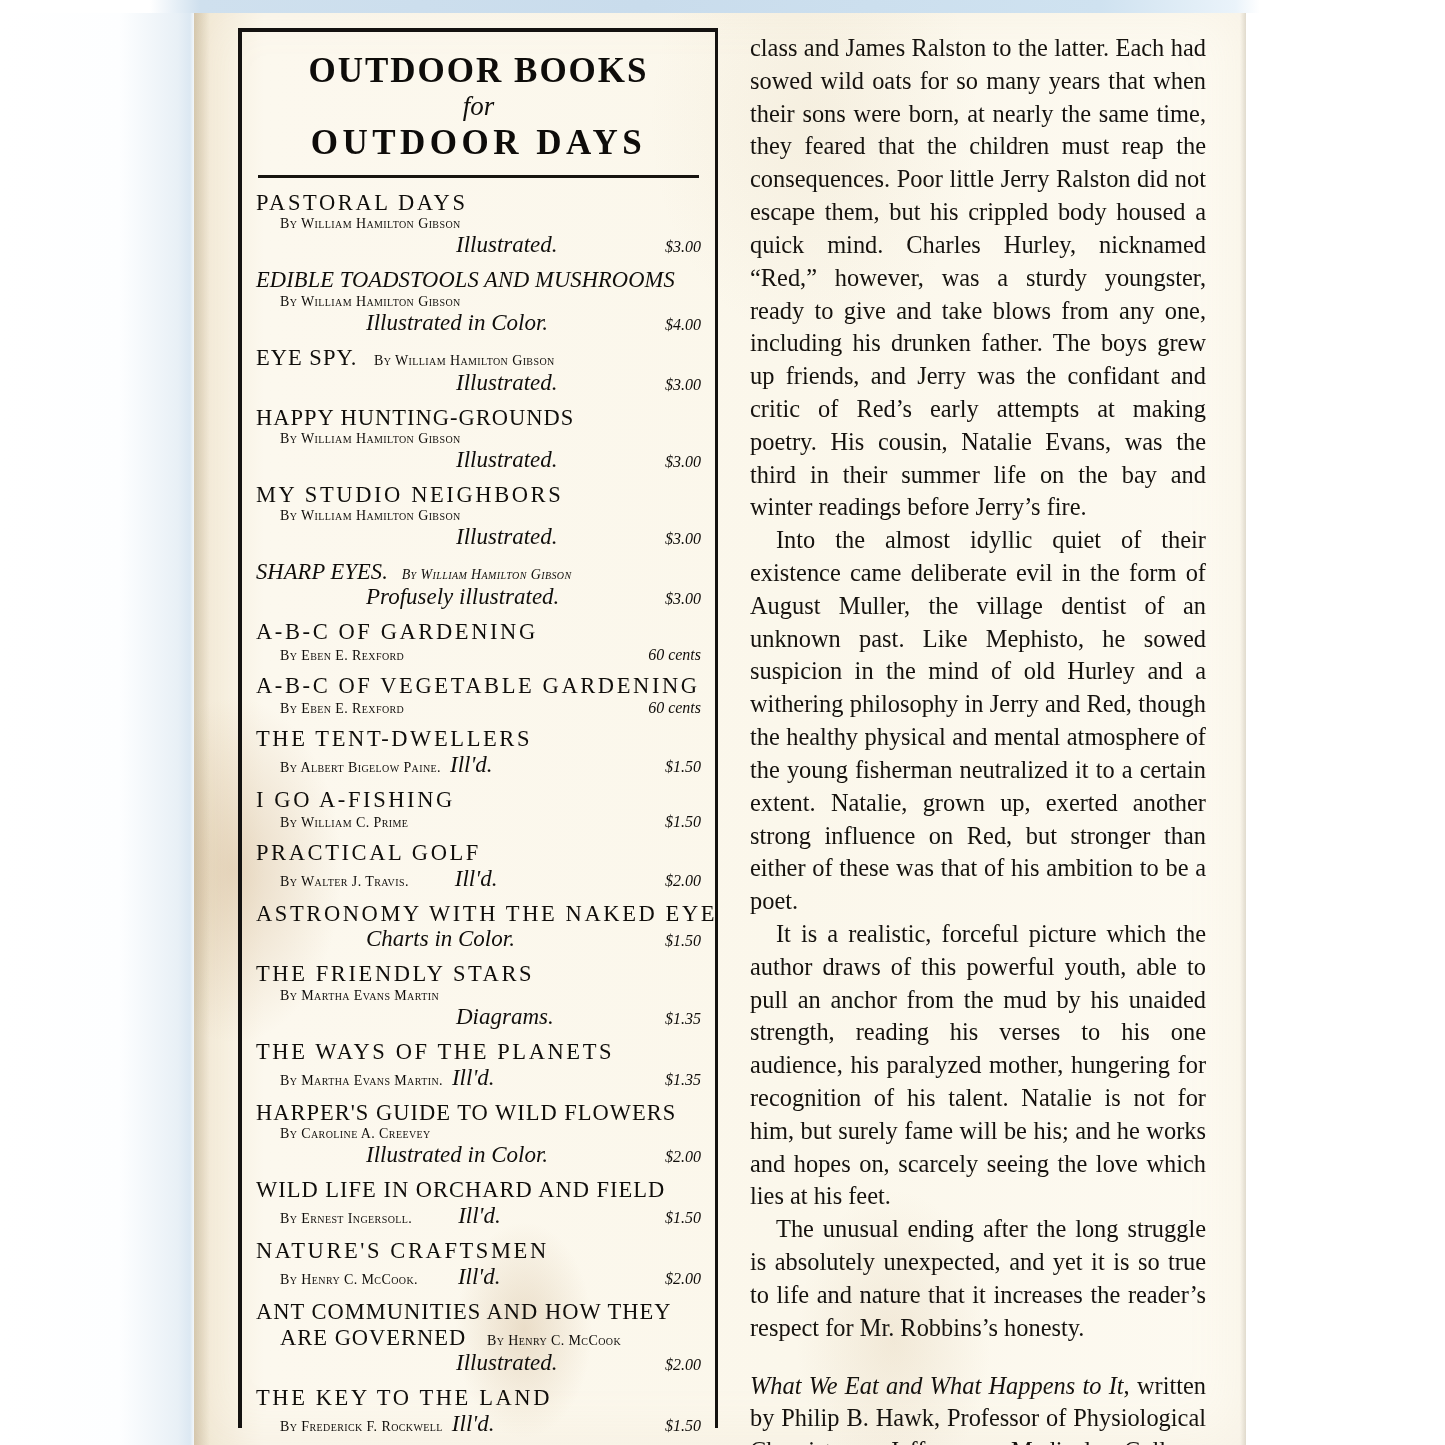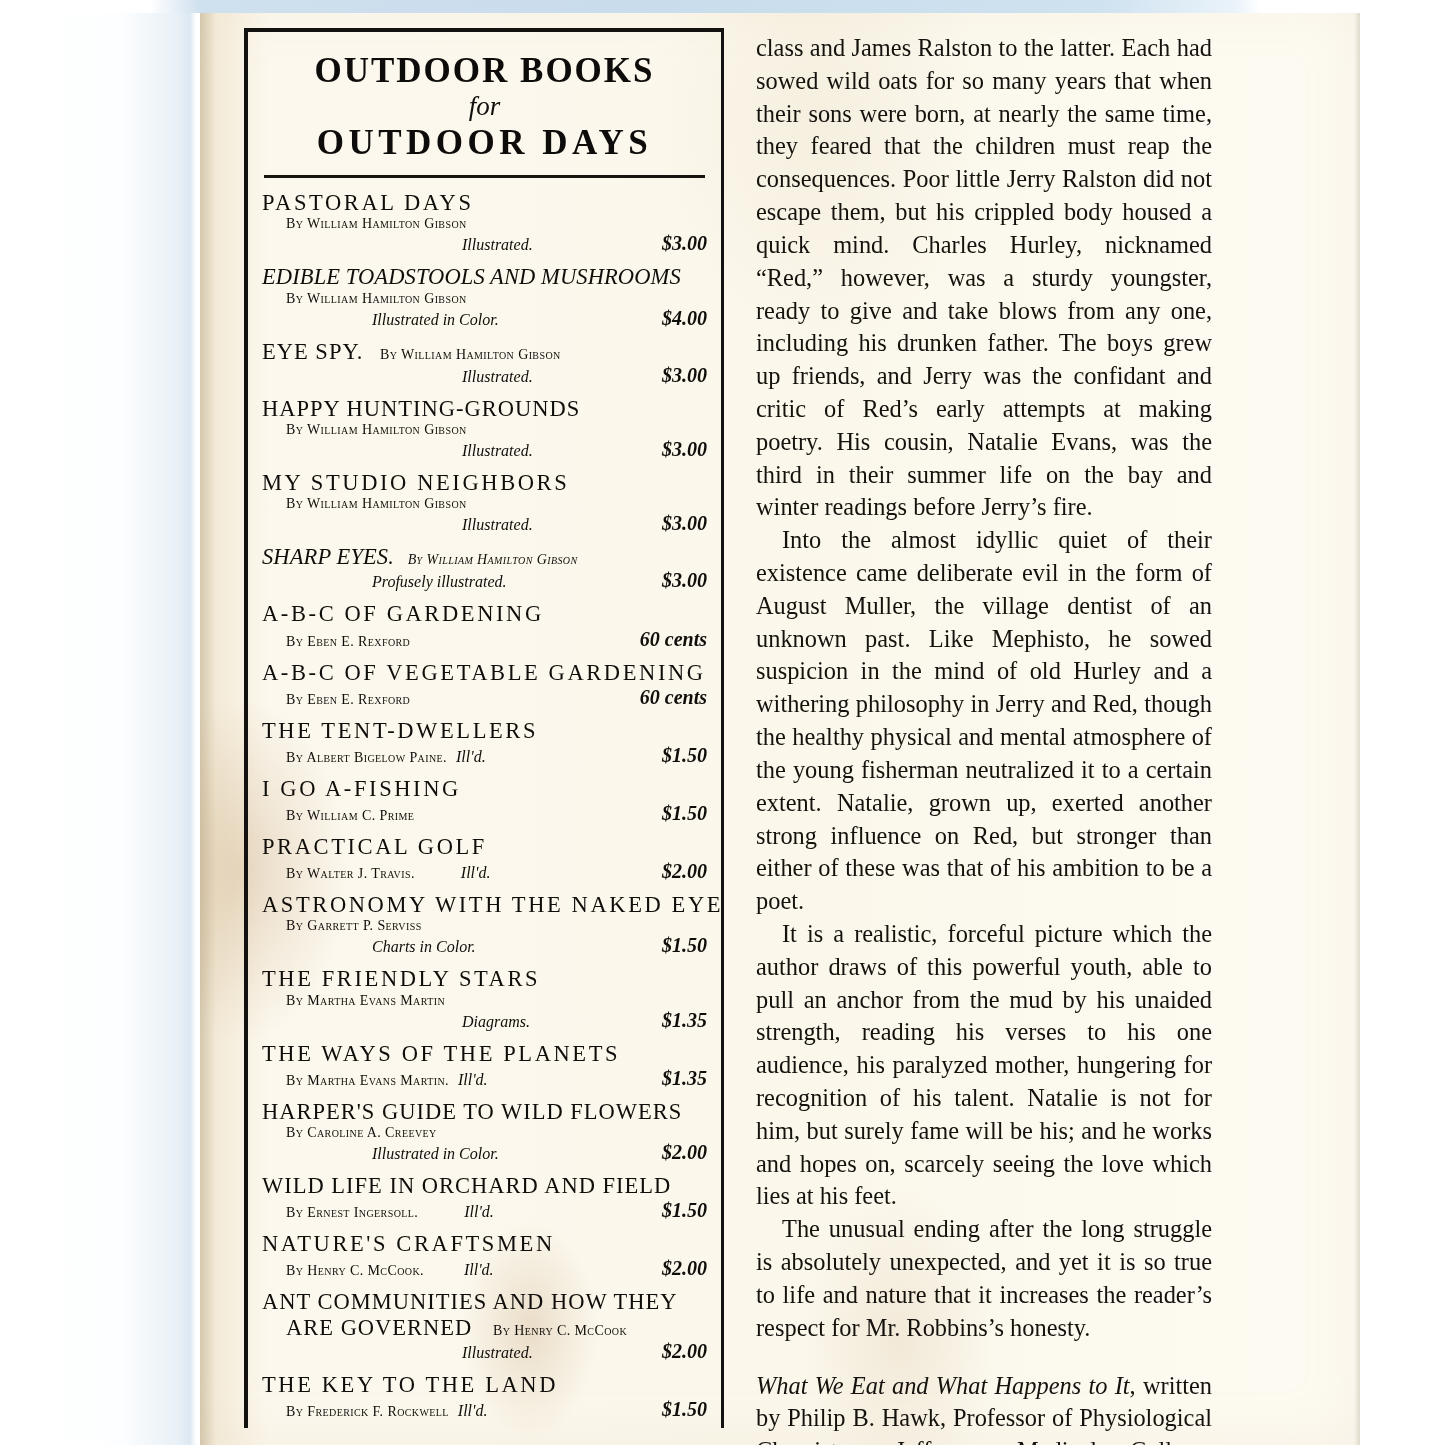--- a/index.html
+++ b/index.html
@@ -35,22 +35,22 @@
   #top-blue-band {
     position: absolute;
     top: 0; left: 0; width: 1445px; height: 13px;
     background: linear-gradient(to right,#ffffff 0,#ffffff 150px,#cfe0ee 200px,#c9dcec 640px,#cfe2f0 1100px,#eaf3fa 1235px,#ffffff 1260px);
   }
 
   
   #page {
     position: absolute;
     top: 0;
-    left: 200px;
-    width: 1160px;
+    left: 194px;
+    width: 1052px;
     height: 1445px;
     background: #fbf6ea;
     background-image:
       radial-gradient(ellipse 150px 240px at 40px 870px, rgba(186,146,96,0.30), rgba(186,146,96,0) 72%),
       radial-gradient(ellipse 95px 150px at 330px 1330px, rgba(184,146,97,0.26), rgba(184,146,97,0) 72%),
       radial-gradient(ellipse 130px 200px at 700px 1340px, rgba(190,155,105,0.16), rgba(190,155,105,0) 75%),
       radial-gradient(ellipse 220px 300px at 620px 120px, rgba(196,168,120,0.10), rgba(196,168,120,0) 75%),
       linear-gradient(to right, #f3ead6 0px, #fcf8ee 70px, #fbf7eb 600px, #fdfaf1 1052px);
     box-shadow: inset 0 0 60px rgba(198,176,136,0.13);
   }
@@ -154,29 +154,28 @@
     padding-left: 24px;
   }
   .author {
     font-size: 14px;
     font-variant: small-caps;
     letter-spacing: 0.4px;
     white-space: nowrap;
   }
   .extra {
     font-style: italic;
-    font-size: 16px;
+    font-size: 23px;
     white-space: nowrap;
   }
   .price {
     font-style: italic;
-    font-size: 20px;
+    font-size: 16px;
     margin-left: auto;
     white-space: nowrap;
-    font-weight: bold;
   }
   .ind-right { padding-left: 200px; }
   .ind-mid { padding-left: 110px; gap: 16px; }
 
   
   #review-col {
     position: absolute;
     left: 556px;
     top: 32px;
     width: 456px;
@@ -322,23 +321,20 @@
           <div class="book-title wide">PRACTICAL GOLF</div>
           <div class="book-line2">
             <span class="author">By Walter J. Travis.</span>
             <span class="extra" style="margin-left:46px">Ill'd.</span>
             <span class="price">$2.00</span>
           </div>
         </div>
 
         <div class="book">
           <div class="book-title wide">ASTRONOMY WITH THE NAKED EYE</div>
-          <div class="book-line2">
-            <span class="author">By Garrett P. Serviss</span>
-          </div>
           <div class="book-line3 ind-mid">
             <span class="extra">Charts in Color.</span>
             <span class="price">$1.50</span>
           </div>
         </div>
 
         <div class="book">
           <div class="book-title wide">THE FRIENDLY STARS</div>
           <div class="book-line2">
             <span class="author">By Martha Evans Martin</span>

